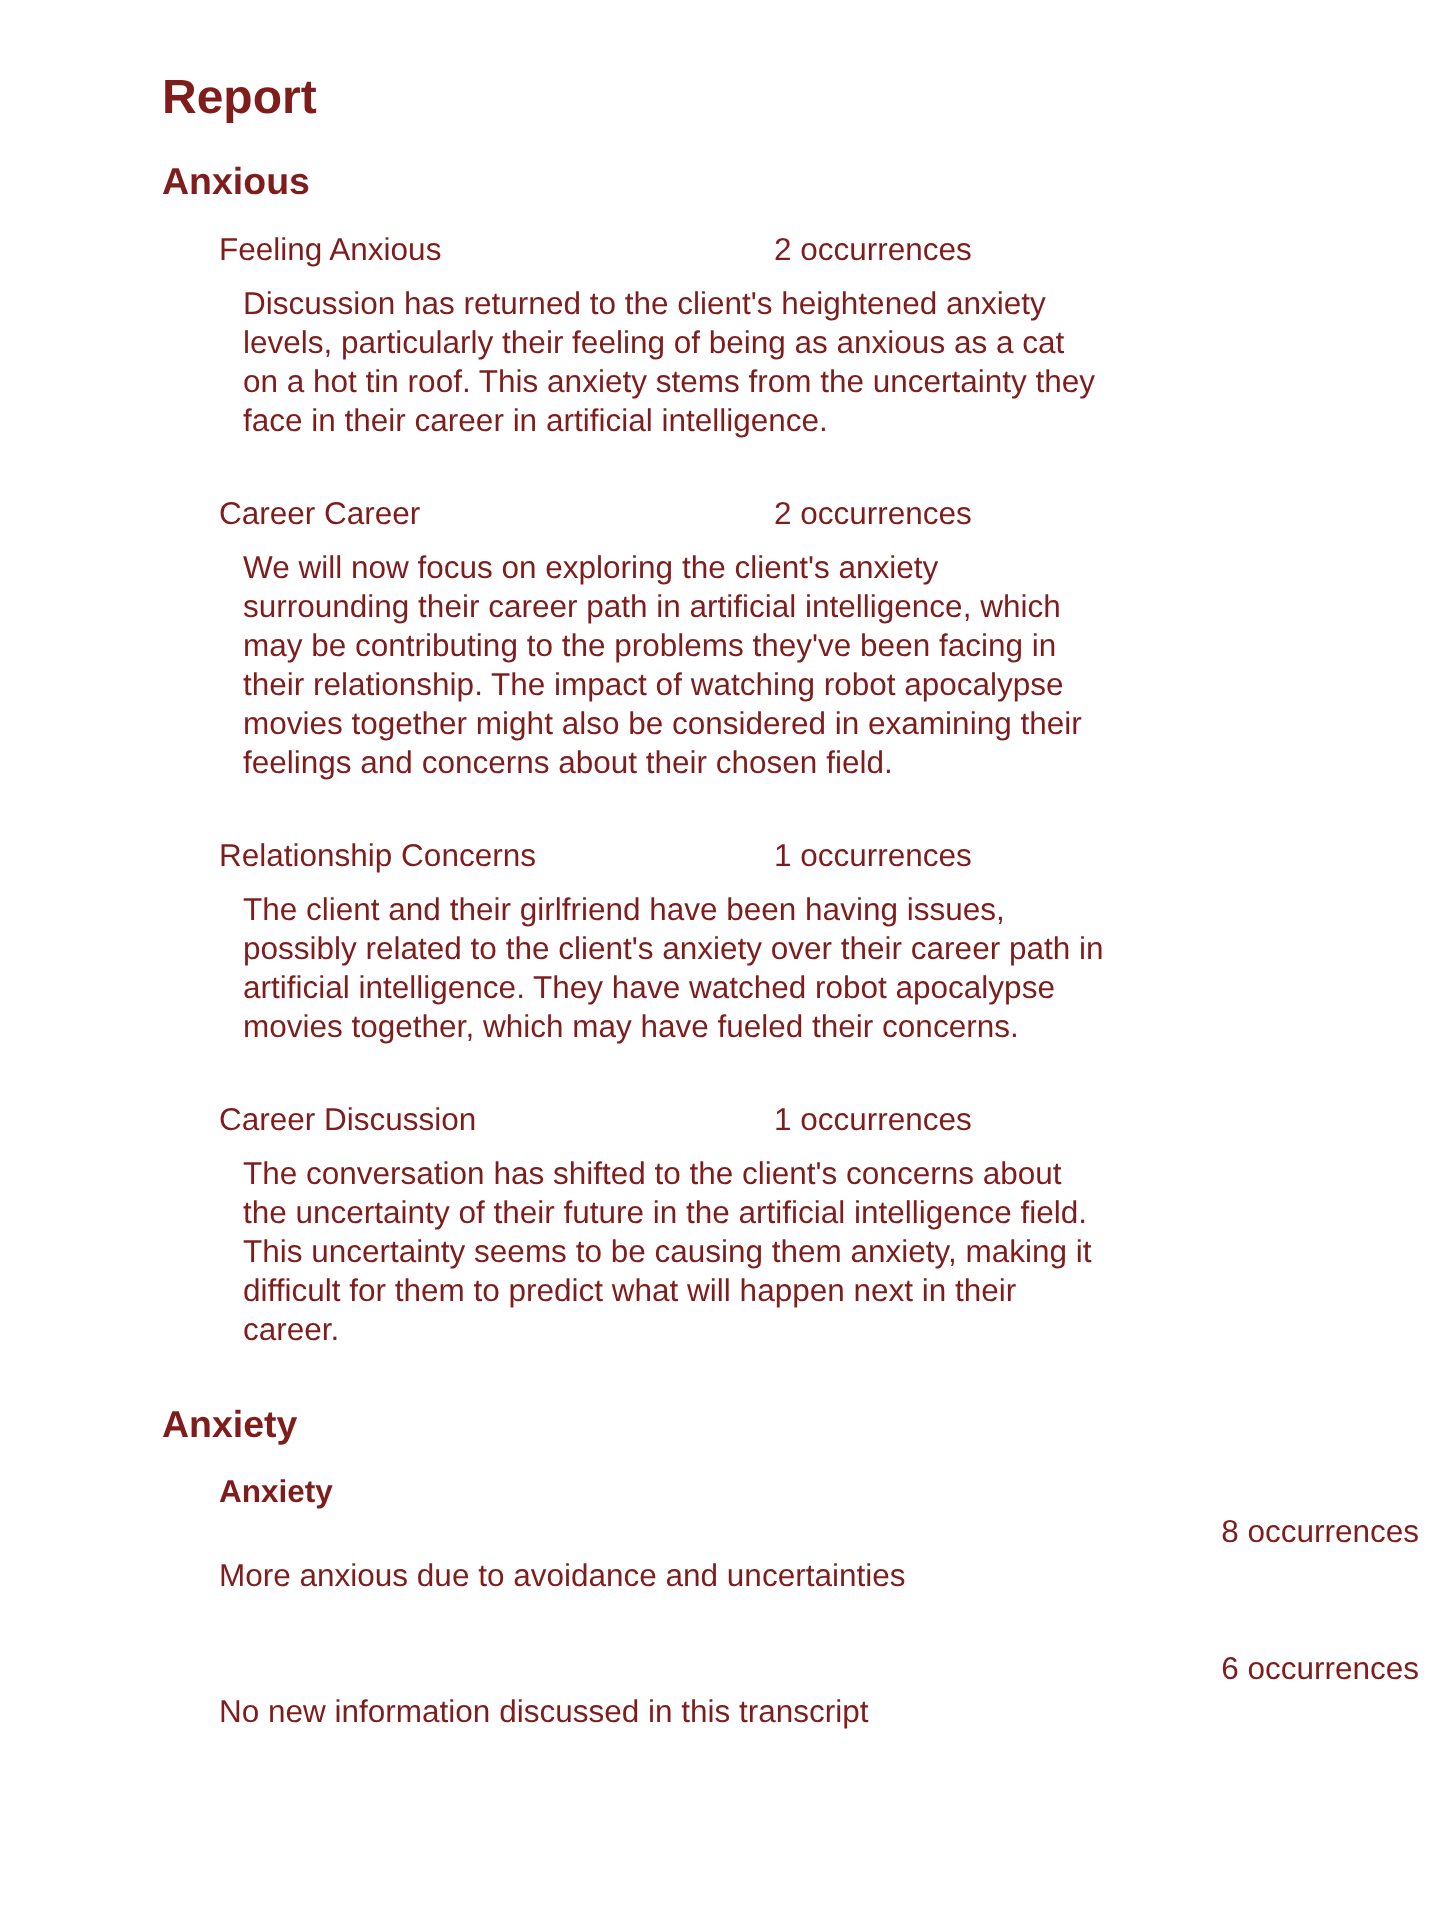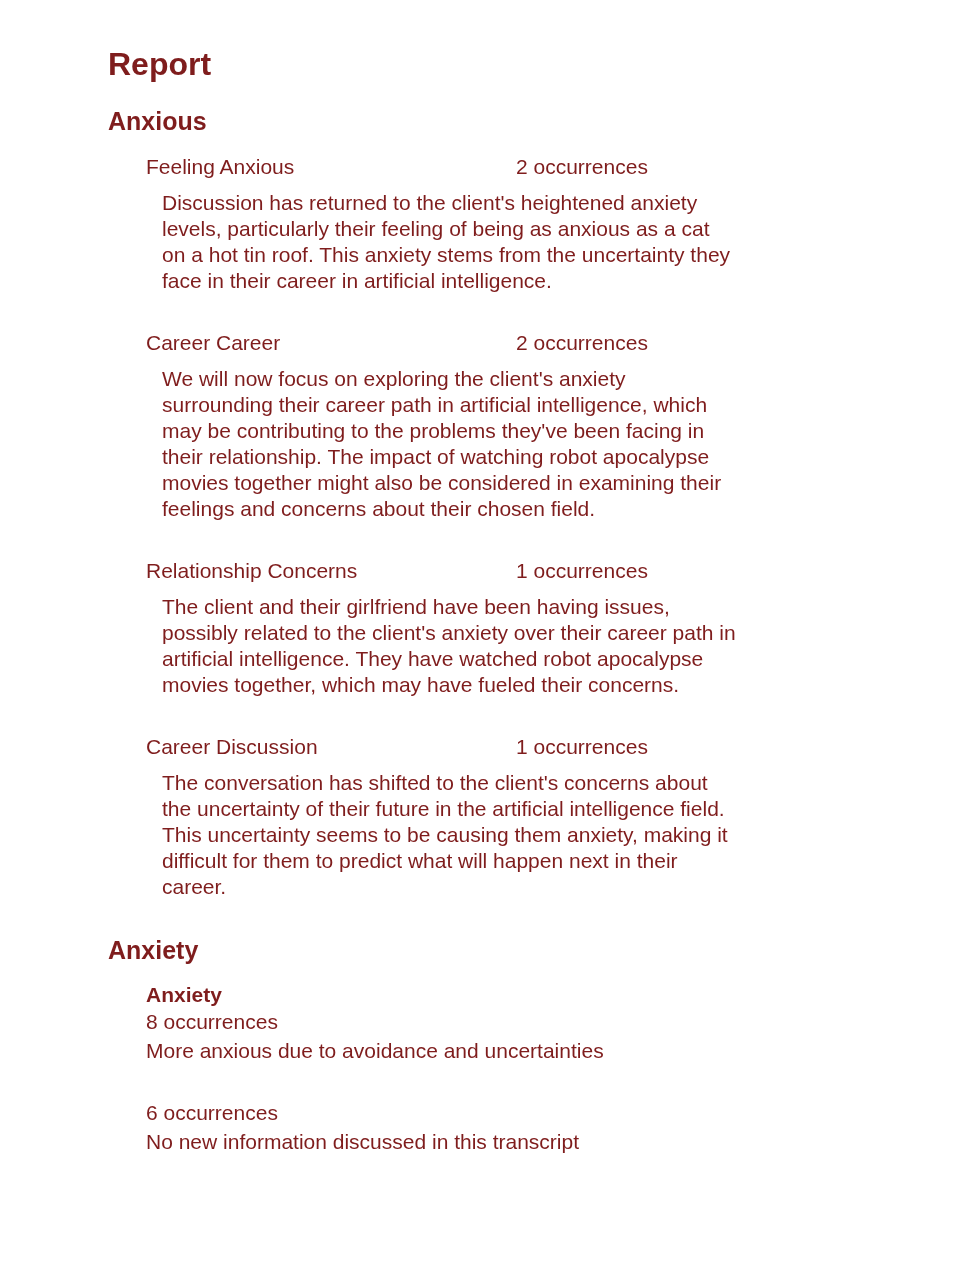--- a/index.html
+++ b/index.html
@@ -55,21 +55,21 @@
   .entity {
     margin: 0 0 36px 0;
   }
   .entity-name {
     font-size: 21px;
     line-height: 26px;
     font-weight: bold;
   }
   .entity-occ {
     width: 800px;
-    text-align: left;
+    text-align: right;
     font-size: 21px;
     line-height: 26px;
     margin-top: 1px;
   }
   .entity-desc {
     font-size: 21px;
     line-height: 26px;
     margin-top: 3px;
     max-width: 660px;
   }

